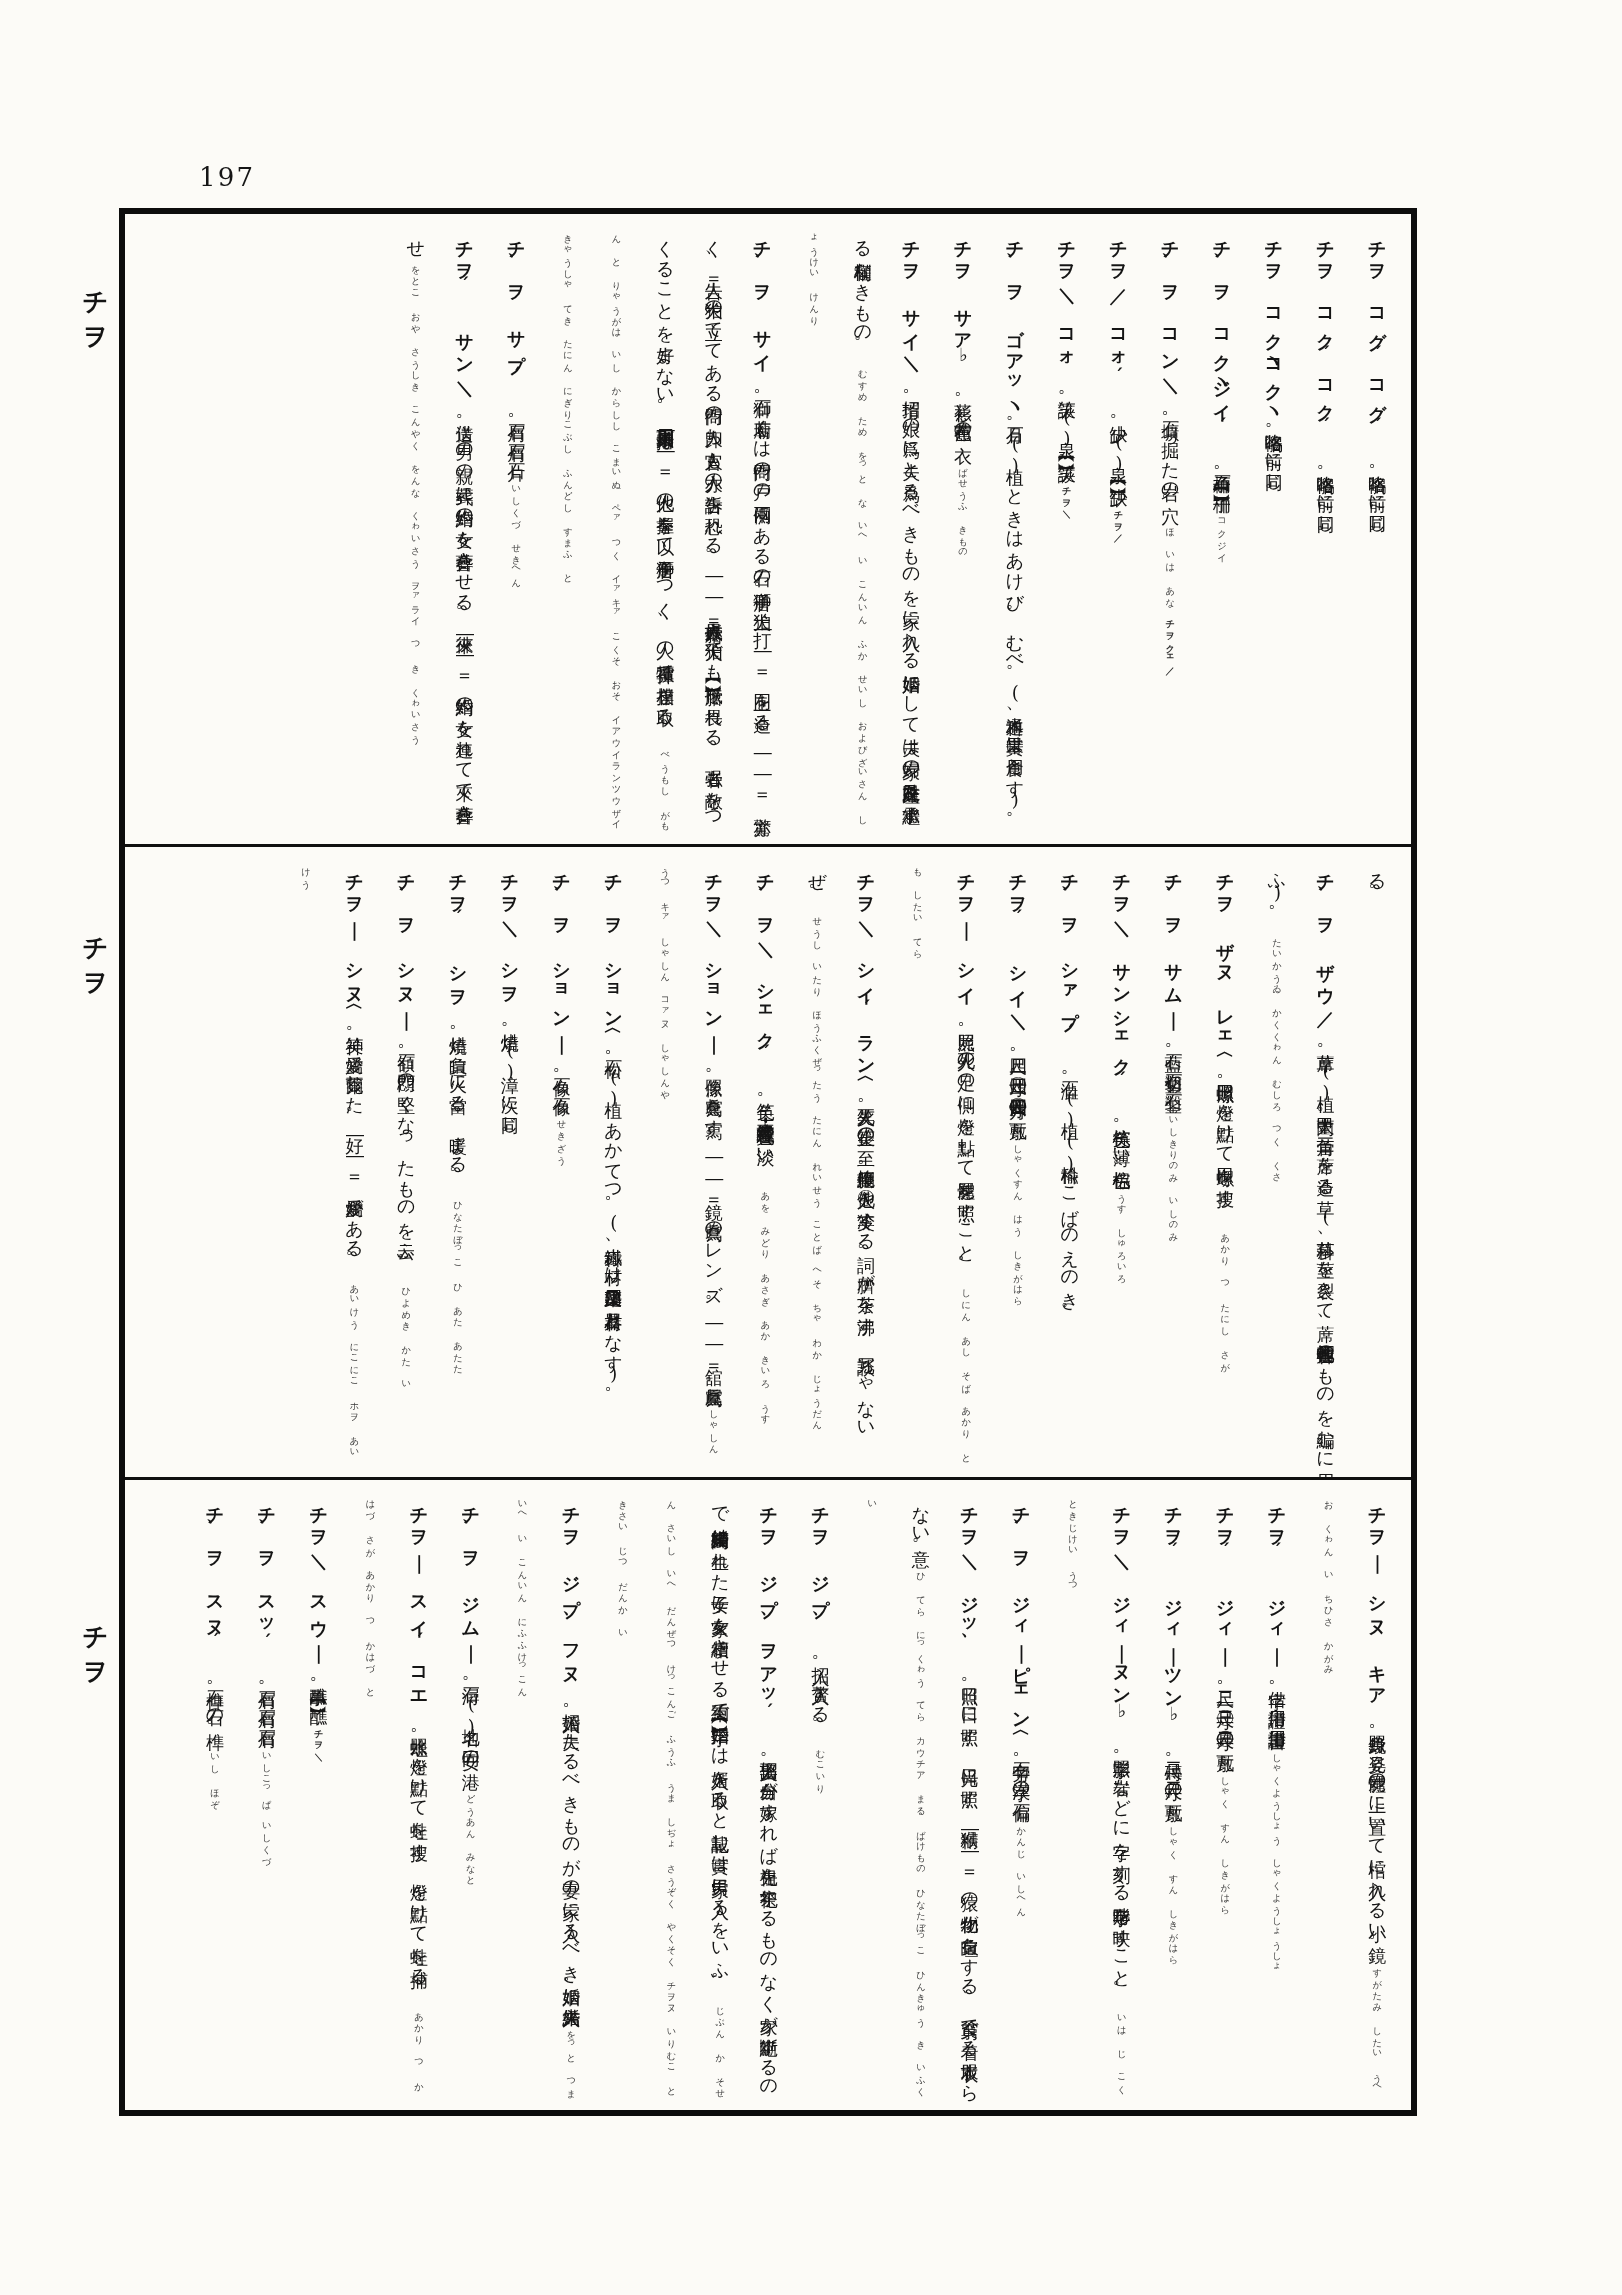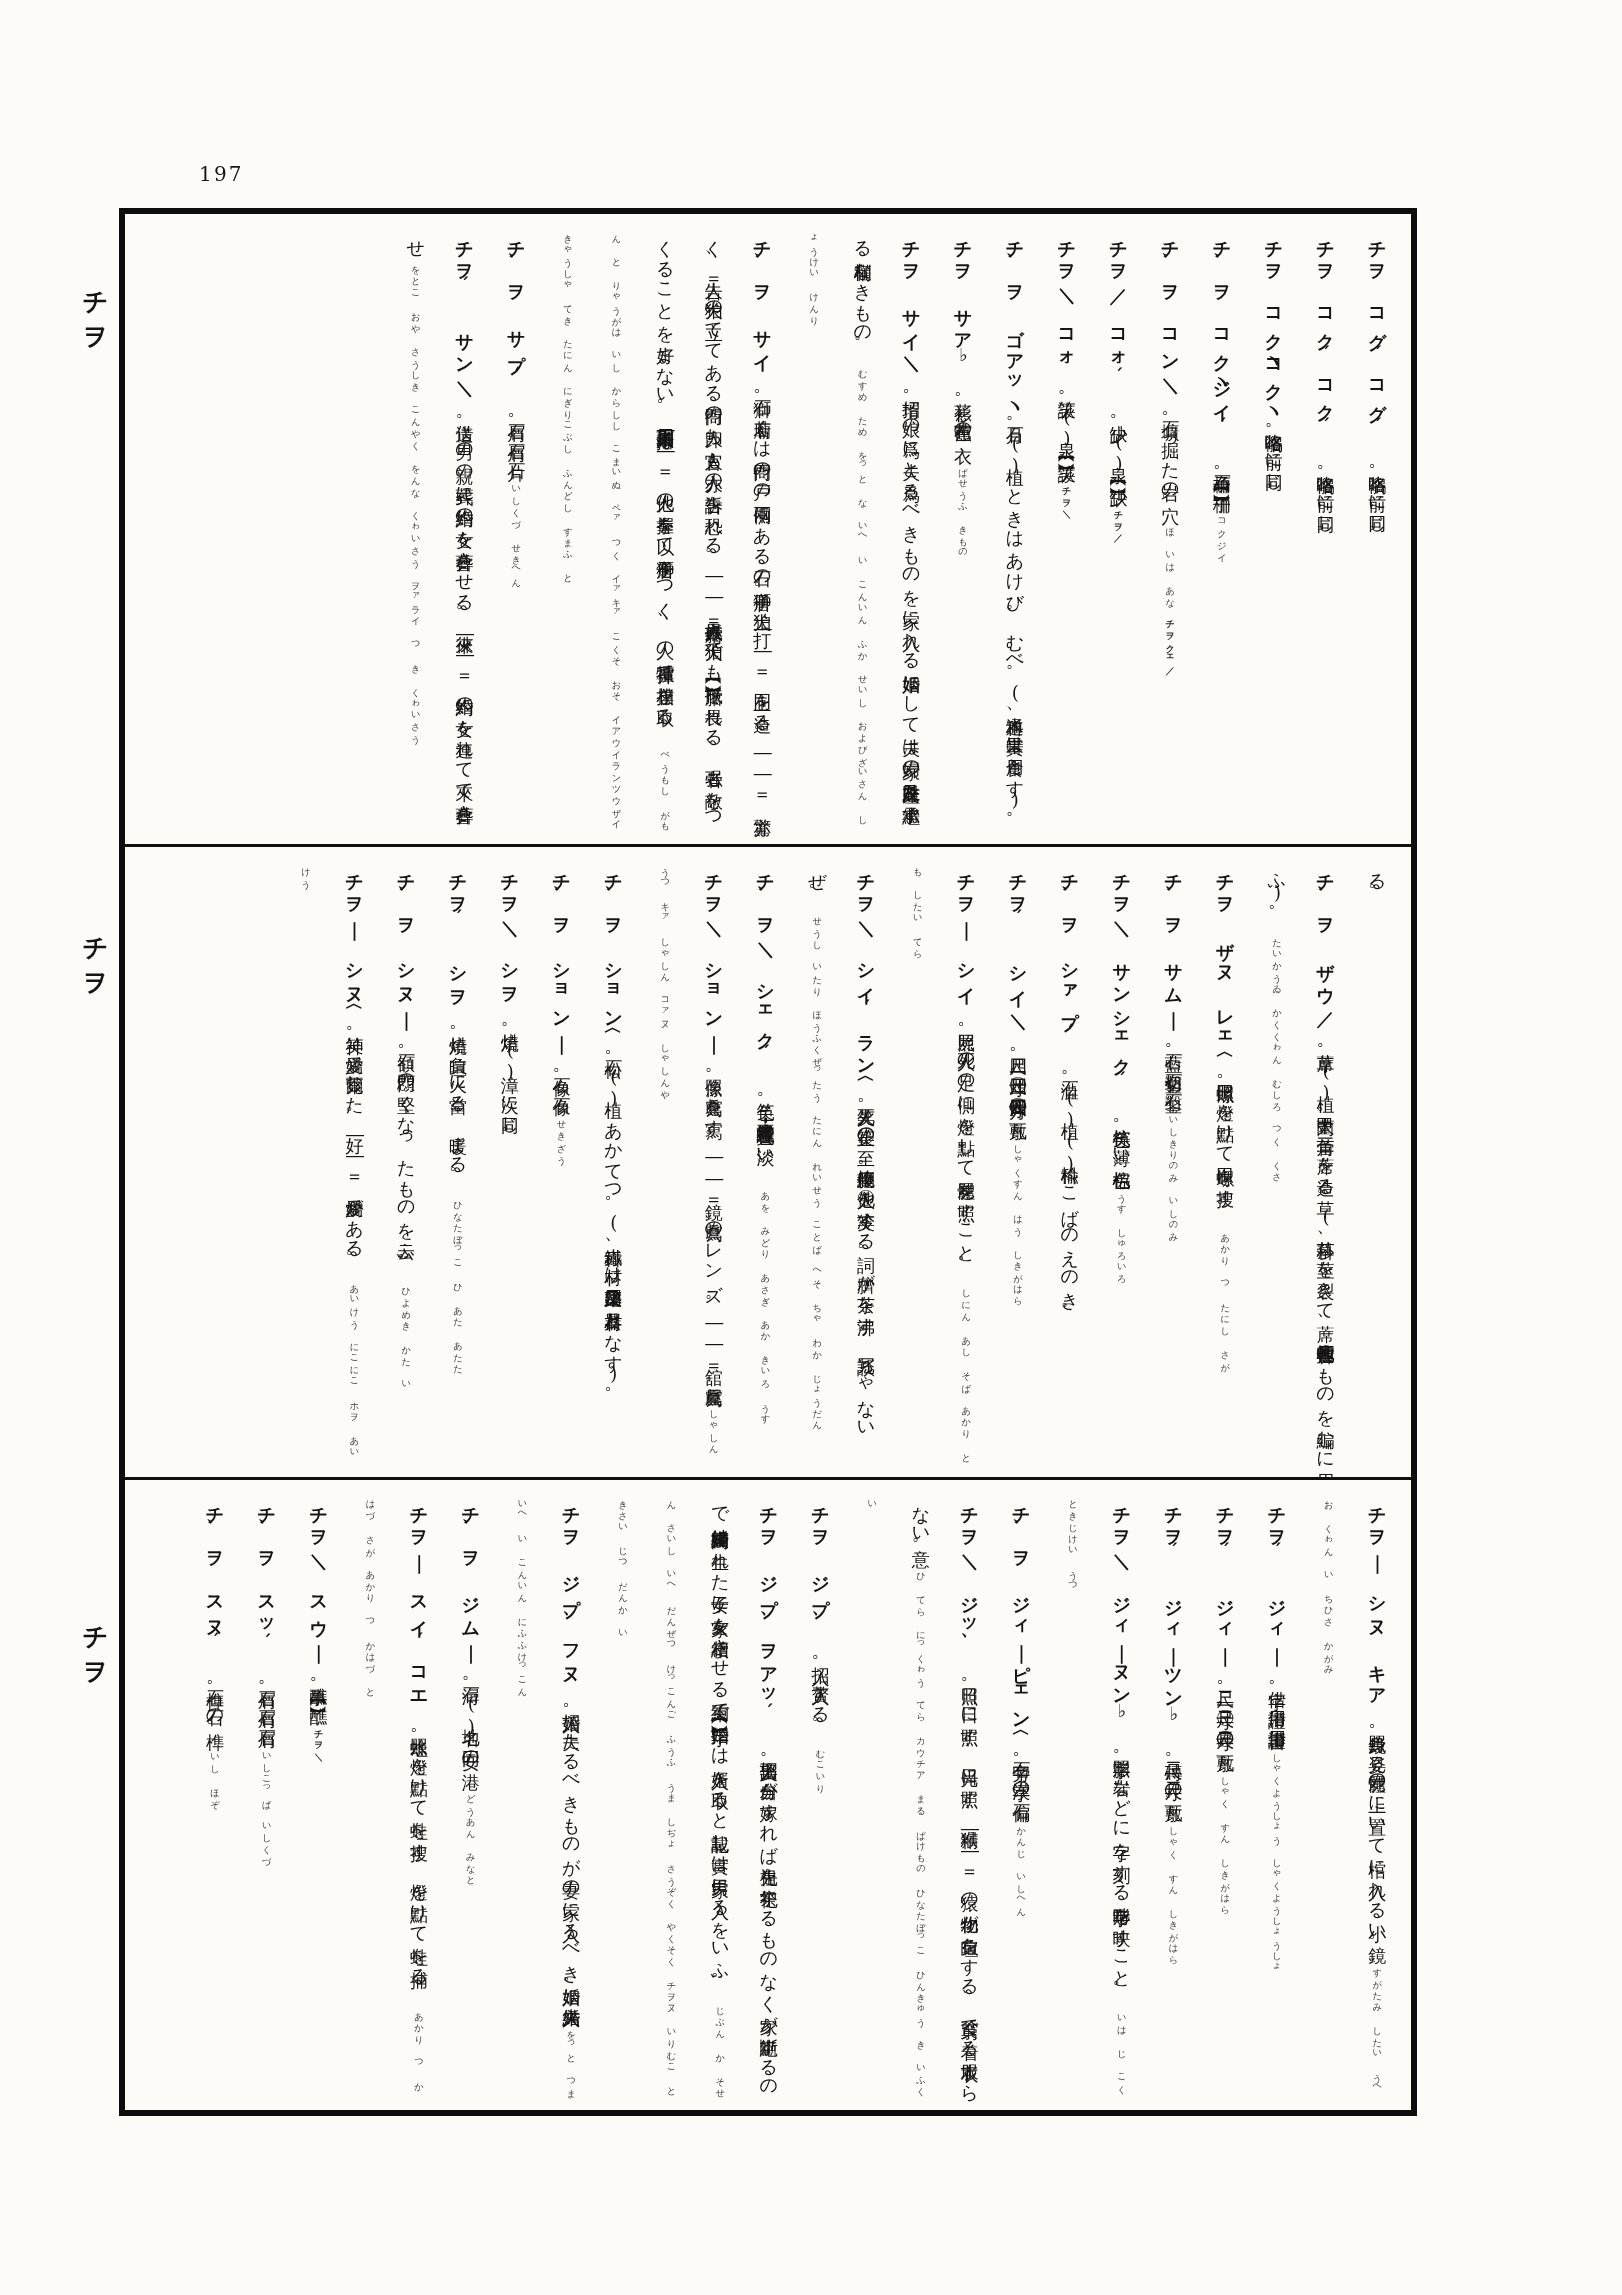--- a/index.html
+++ b/index.html
@@ -4,21 +4,21 @@
 <style>
   html,body{margin:0;padding:0;}
   body{
     width:1623px;height:2295px;
     background:#fcfbf7;color:#121212;
     font-family:"DejaVu Serif","Liberation Serif",serif;
     position:relative;overflow:hidden;
   }
   .pageno{
     position:absolute;left:199px;top:162px;
-    font-size:20px;letter-spacing:2.2px;color:#161616;
+    font-size:26px;letter-spacing:2.2px;color:#161616;
   }
   .margin-tab{
     position:absolute;left:80px;width:32px;
     writing-mode:vertical-rl;text-orientation:upright;
     font-size:25px;font-weight:bold;letter-spacing:7.6px;color:#141414;
   }
   #tab-0{top:273px;}
   #tab-1{top:919px;}
   #tab-2{top:1608px;}
   .frame{

